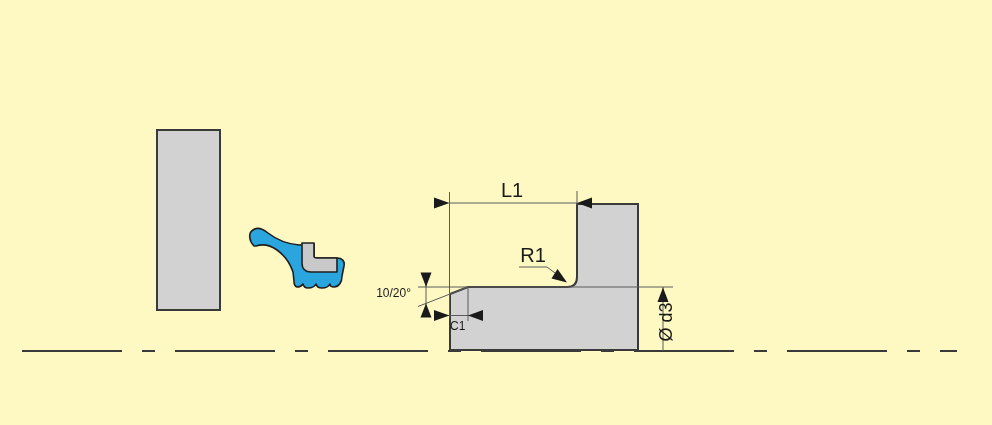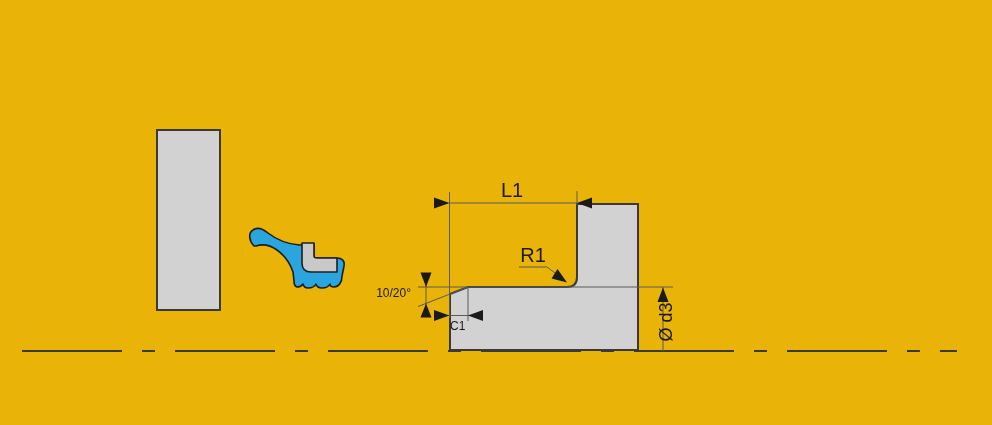--- a/index.html
+++ b/index.html
@@ -1,16 +1,16 @@
 <!DOCTYPE html>
 <html><head>
 <meta charset="utf-8">
 <style>
   html,body{margin:0;padding:0;background:#ffffff;}
-  .stage{position:relative;width:992px;height:425px;background:#eab308;overflow:hidden;
+  .stage{position:relative;width:992px;height:425px;background:#fef9c3;overflow:hidden;
          font-family:"Liberation Sans", sans-serif;}
   svg{display:block;}
   .outline-thick{stroke:#3a3a3a;stroke-width:2;}
   .thin{stroke:#5a5a5a;stroke-width:1;fill:none;}
   .seal-stroke{stroke:#1f1f1f;stroke-width:1.6;stroke-linejoin:round;}
   .centerline{stroke:#3a3a3a;stroke-width:1.8;stroke-dasharray:100 20 13 20;fill:none;}
   text{fill:#1a1a1a;}
   .dim-lg{font-size:20px;}
   .dim-md{font-size:18px;}
   .dim-sm{font-size:12px;}

